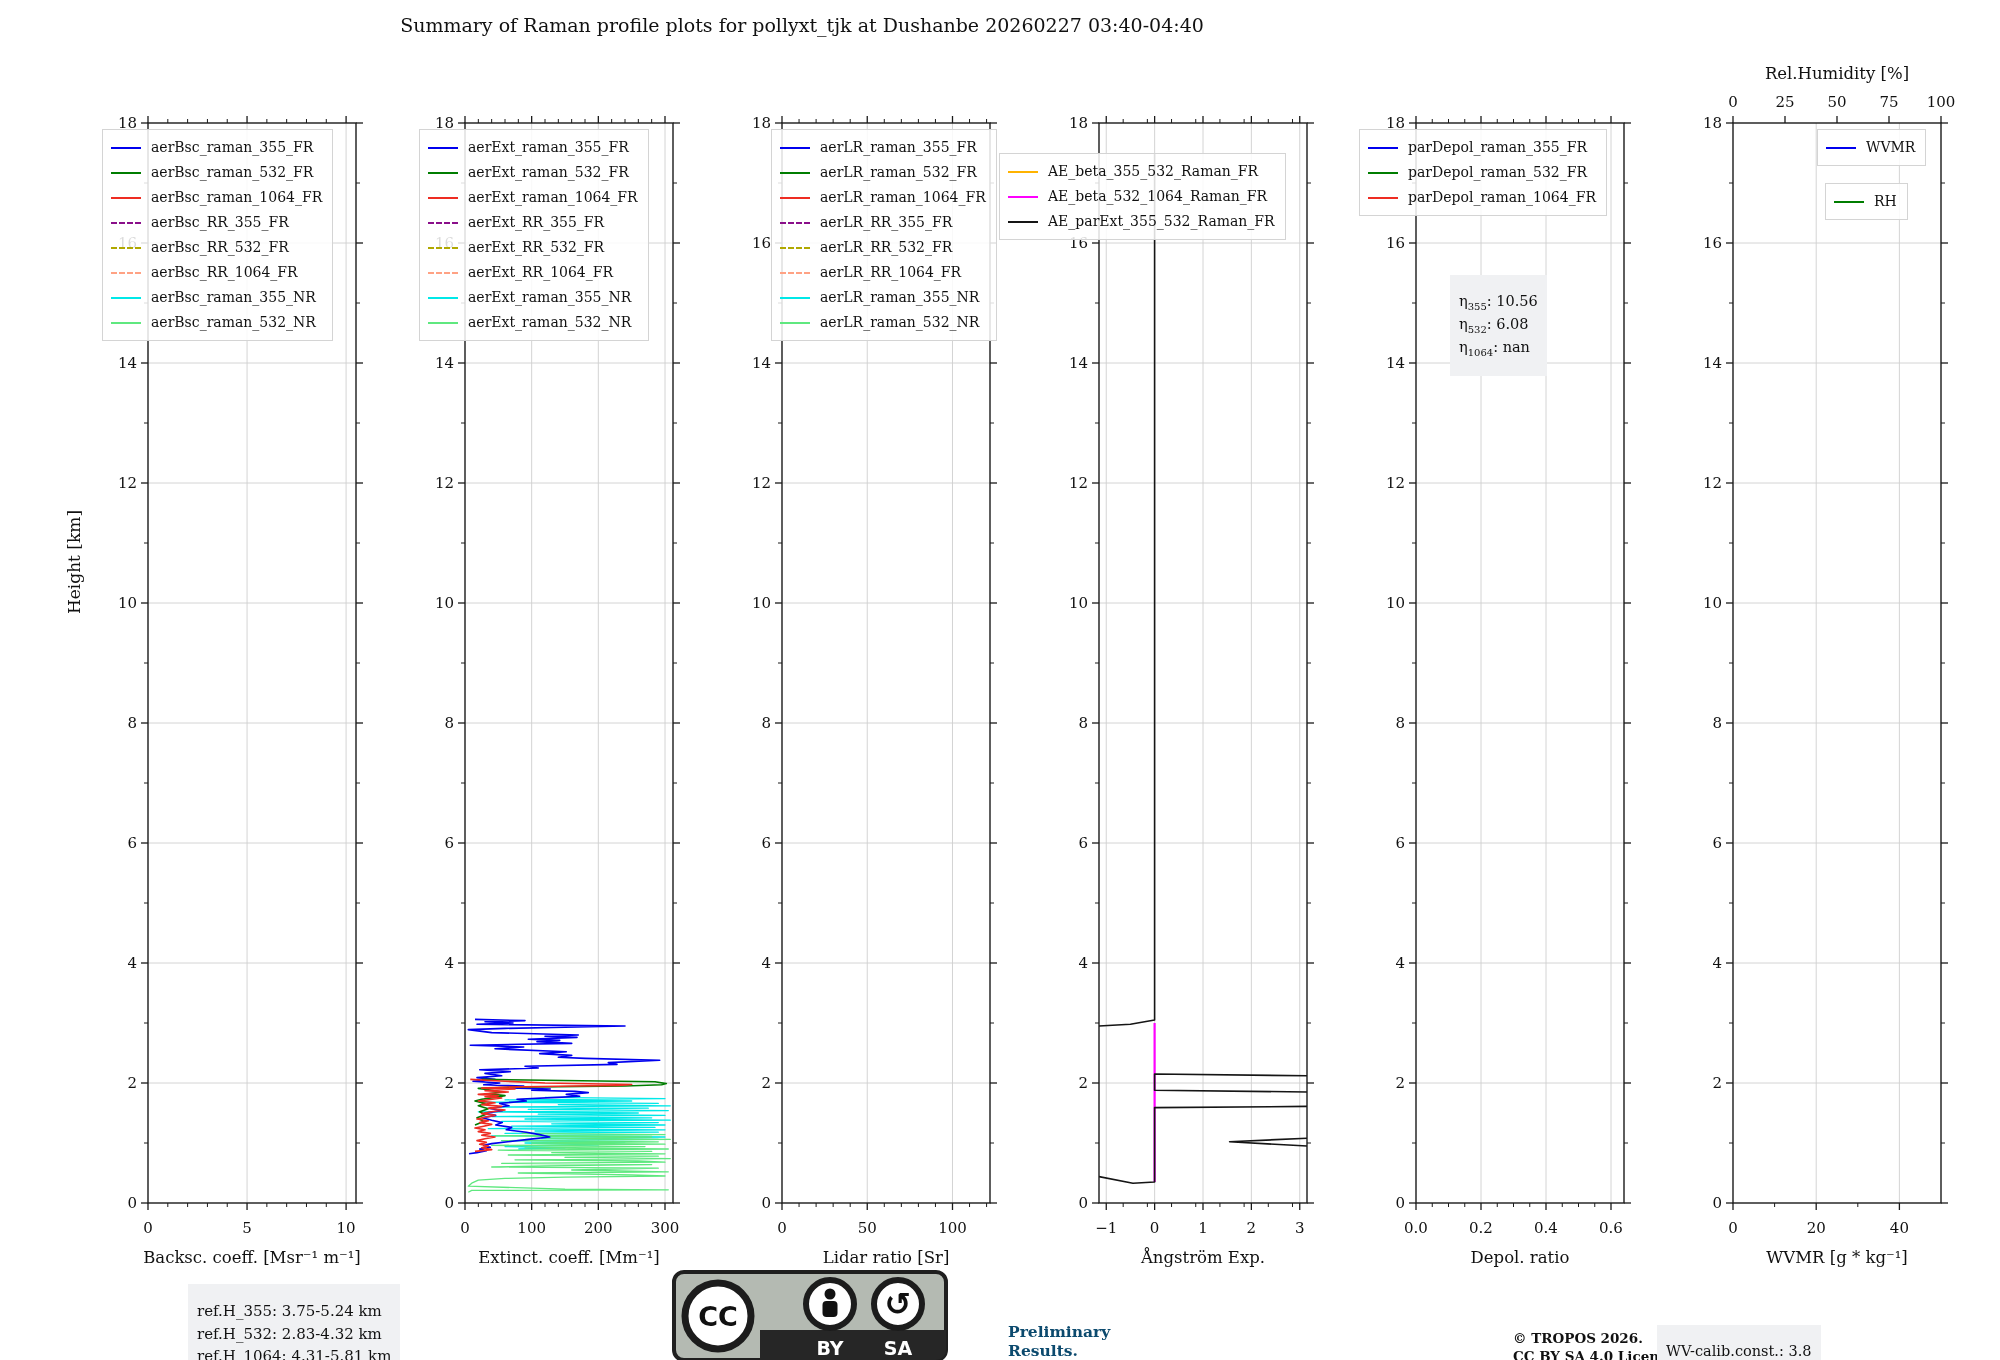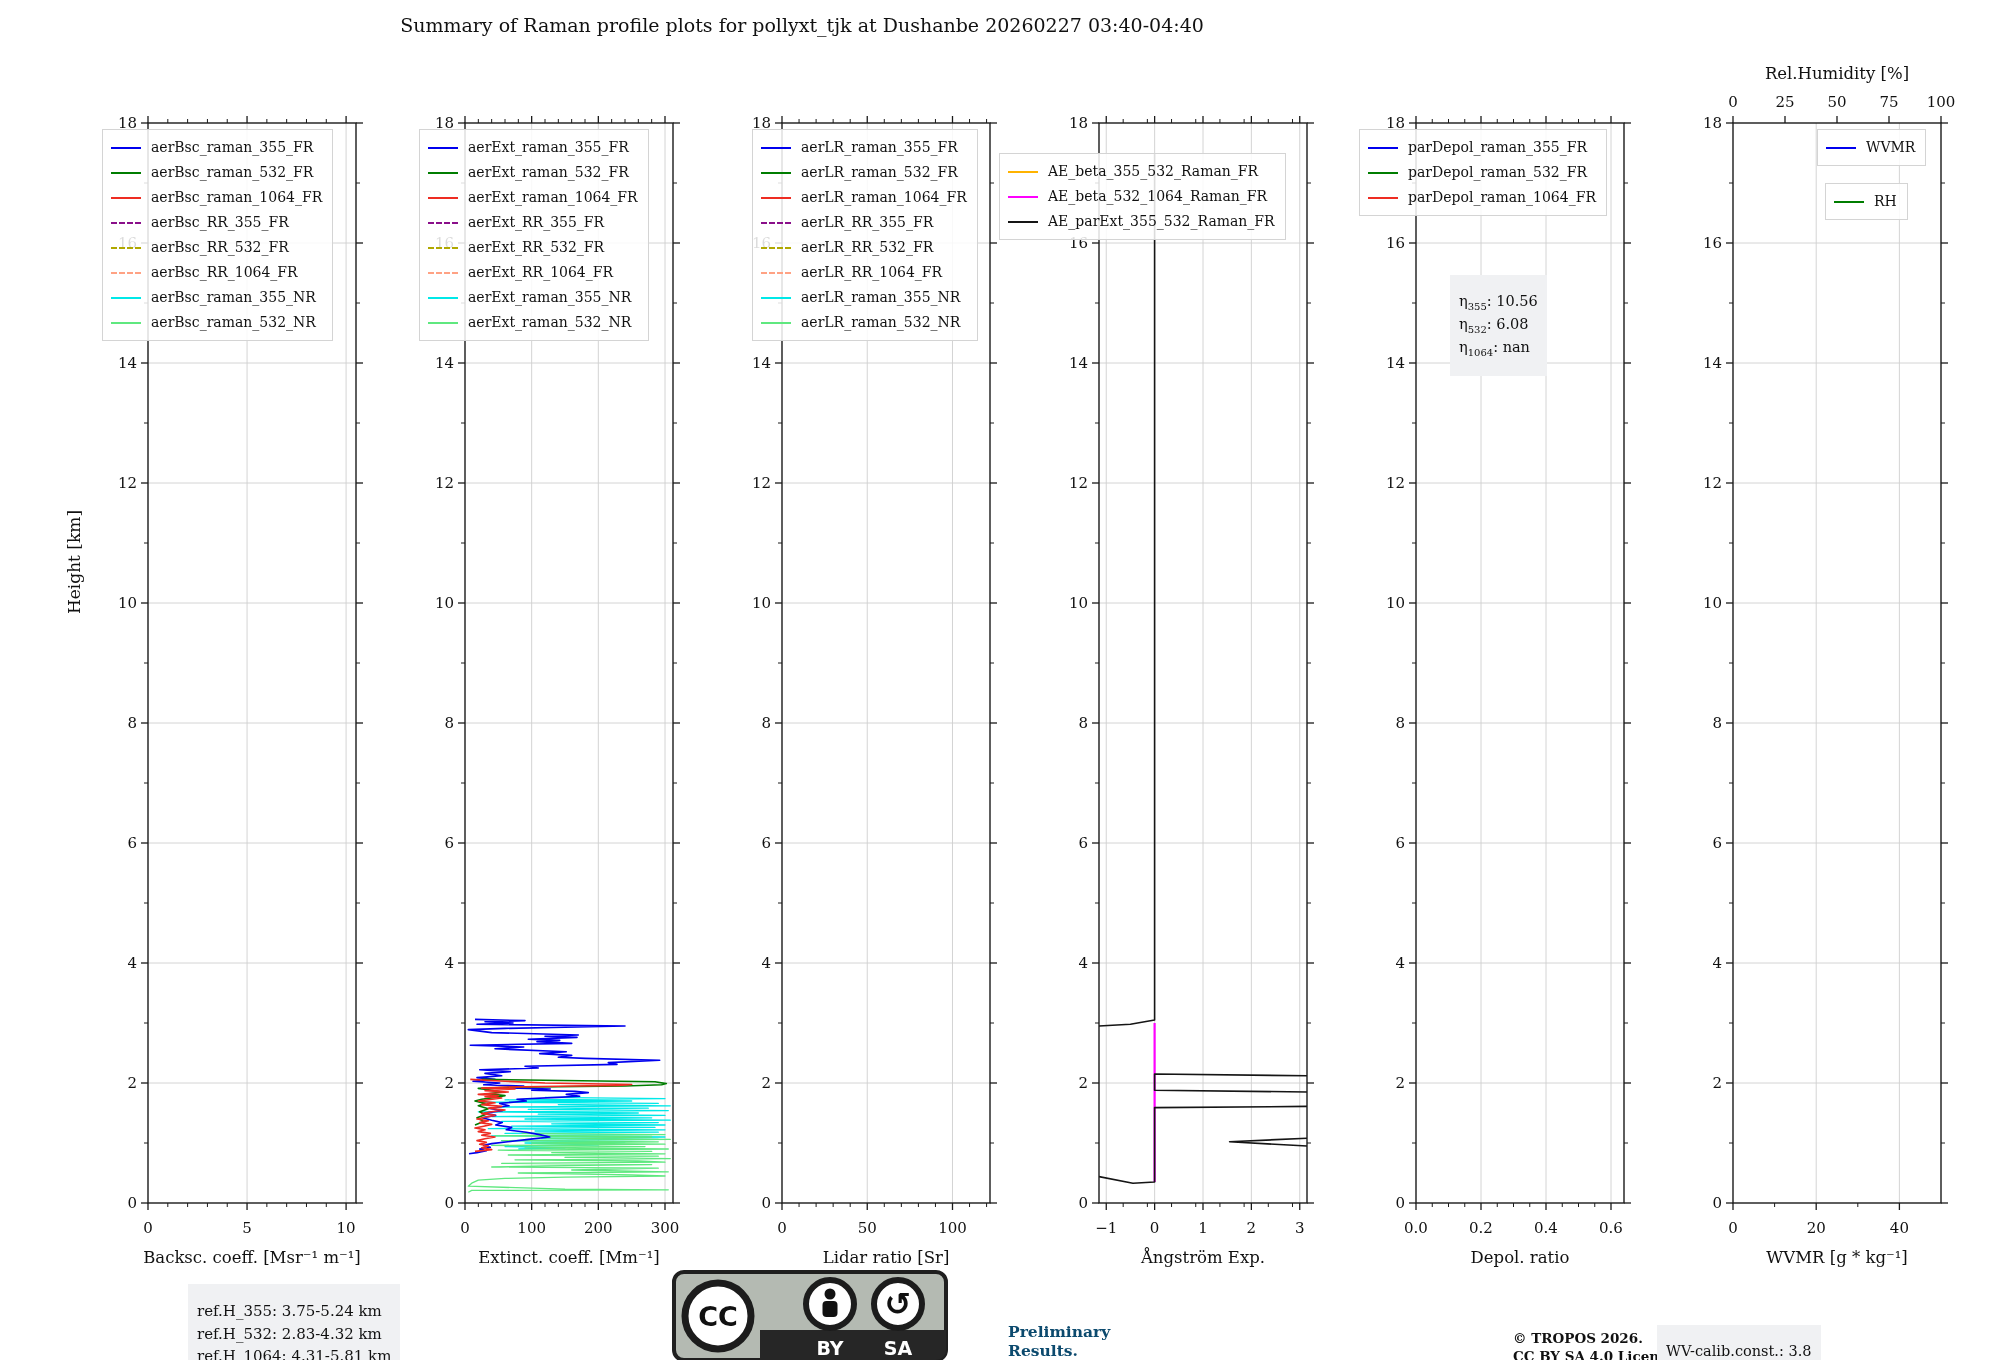--- a/index.html
+++ b/index.html
@@ -676,21 +676,21 @@
         </div>
         <div class="legend-item">
           <span class="leg-sample" style="border-top: 2.4px solid rgb(0, 232, 232);"></span>
           <span>aerExt_raman_355_NR</span>
         </div>
         <div class="legend-item">
           <span class="leg-sample" style="border-top: 2.4px solid rgb(95, 232, 127);"></span>
           <span>aerExt_raman_532_NR</span>
         </div>
       </div>
-      <div class="legend" style="left: 752px; top: 129px;">
+      <div class="legend" style="left: 771px; top: 129px;">
         <div class="legend-item">
           <span class="leg-sample" style="border-top: 2.4px solid rgb(0, 0, 238);"></span>
           <span>aerLR_raman_355_FR</span>
         </div>
         <div class="legend-item">
           <span class="leg-sample" style="border-top: 2.4px solid rgb(0, 125, 0);"></span>
           <span>aerLR_raman_532_FR</span>
         </div>
         <div class="legend-item">
           <span class="leg-sample" style="border-top: 2.4px solid rgb(238, 44, 34);"></span>

